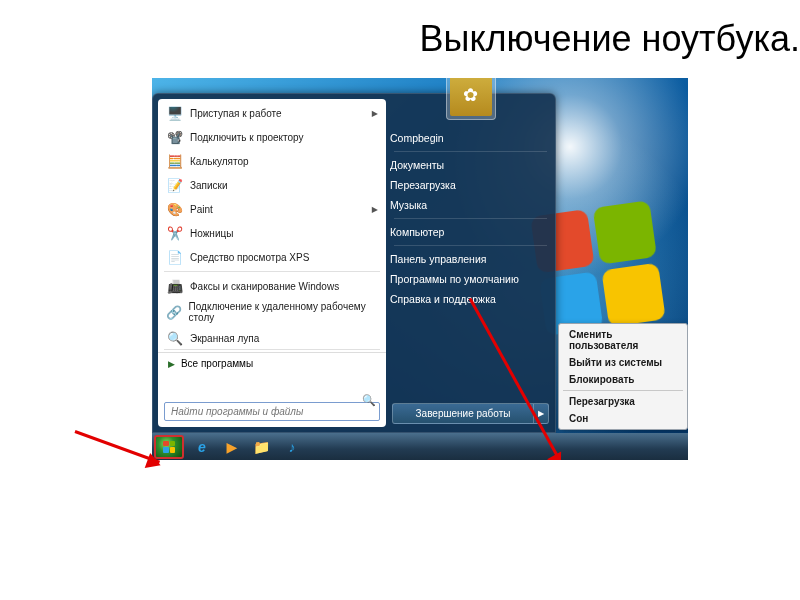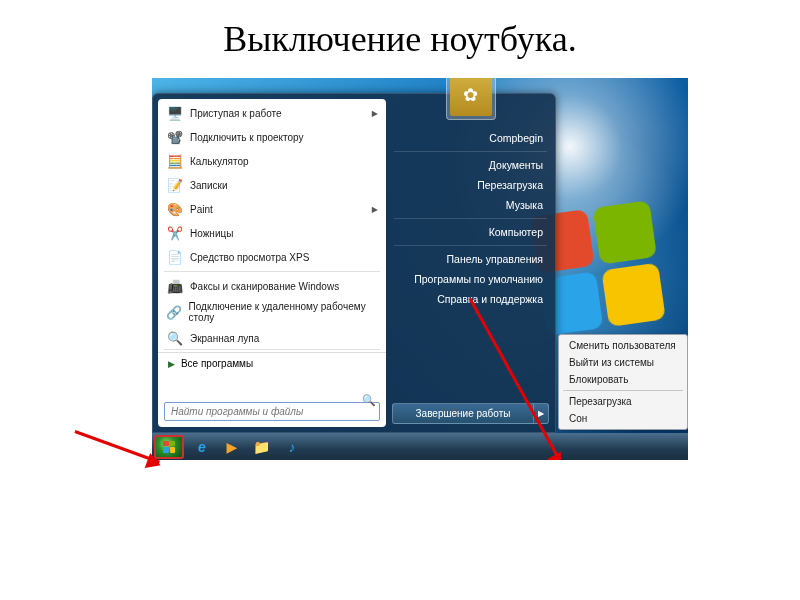--- a/index.html
+++ b/index.html
@@ -5,26 +5,25 @@
   * { margin: 0; padding: 0; box-sizing: border-box; }
   body {
     width: 800px;
     height: 600px;
     background: #fff;
     font-family: "Segoe UI", Tahoma, Arial, sans-serif;
     position: relative;
     overflow: hidden;
   }
   .slide-title {
-    text-align: center;
+    text-align: right;
     font-size: 36px;
     font-weight: 400;
     color: #000;
     padding: 18px 0 8px 0;
-    font-family: Liberation Serif, serif;
   }
   .shot {
     position: absolute;
     left: 152px;
     top: 78px;
     width: 536px;
     height: 382px;
     background: linear-gradient(135deg, #4db4e8 0%, #1e7fc4 35%, #0a5a9e 60%, #04396e 100%);
     overflow: hidden;
   }
@@ -131,24 +130,23 @@
   }
   .avatar-inner {
     width: 100%; height: 100%;
     background: linear-gradient(#d0b040,#b58a1e);
     border-radius: 2px;
     display:flex; align-items:center; justify-content:center;
     color:#fff; font-size:18px;
   }
   .right-list { margin-top: -22px; }
   .right-item {
-    padding: 4px 12px;
+    padding: 4px 4px;
     cursor: pointer;
     white-space: nowrap;
-    text-align: right;
   }
   .r-divider { height:1px; background: rgba(255,255,255,0.15); margin: 3px 8px; }
 
   .shutdown-row {
     margin-top: auto;
     padding: 6px 6px 8px 6px;
     display: flex;
     gap: 0;
   }
   .shutdown-btn {
@@ -184,20 +182,21 @@
     border-radius: 3px;
     box-shadow: 2px 2px 6px rgba(0,0,0,0.35);
     font-size: 10px;
     padding: 2px;
   }
   .power-item {
     padding: 3px 8px;
     color: #1a1a1a;
     cursor: pointer;
     border-radius:2px;
+    font-weight:bold;
   }
   .p-div { height:1px; background:#c8c8c8; margin:2px 2px; }
 
   
   .taskbar {
     position: absolute;
     left: 0; bottom: 0;
     width: 100%;
     height: 27px;
     background: linear-gradient(#4a6f8d,#223b52 60%,#1a2e40);

